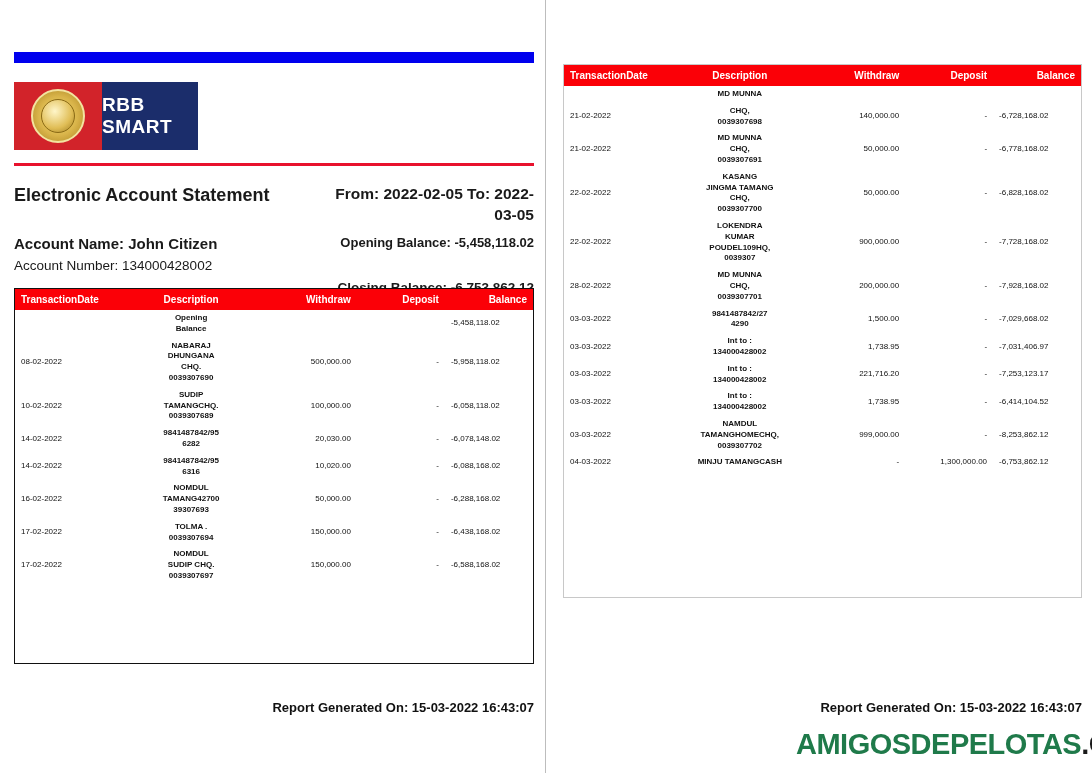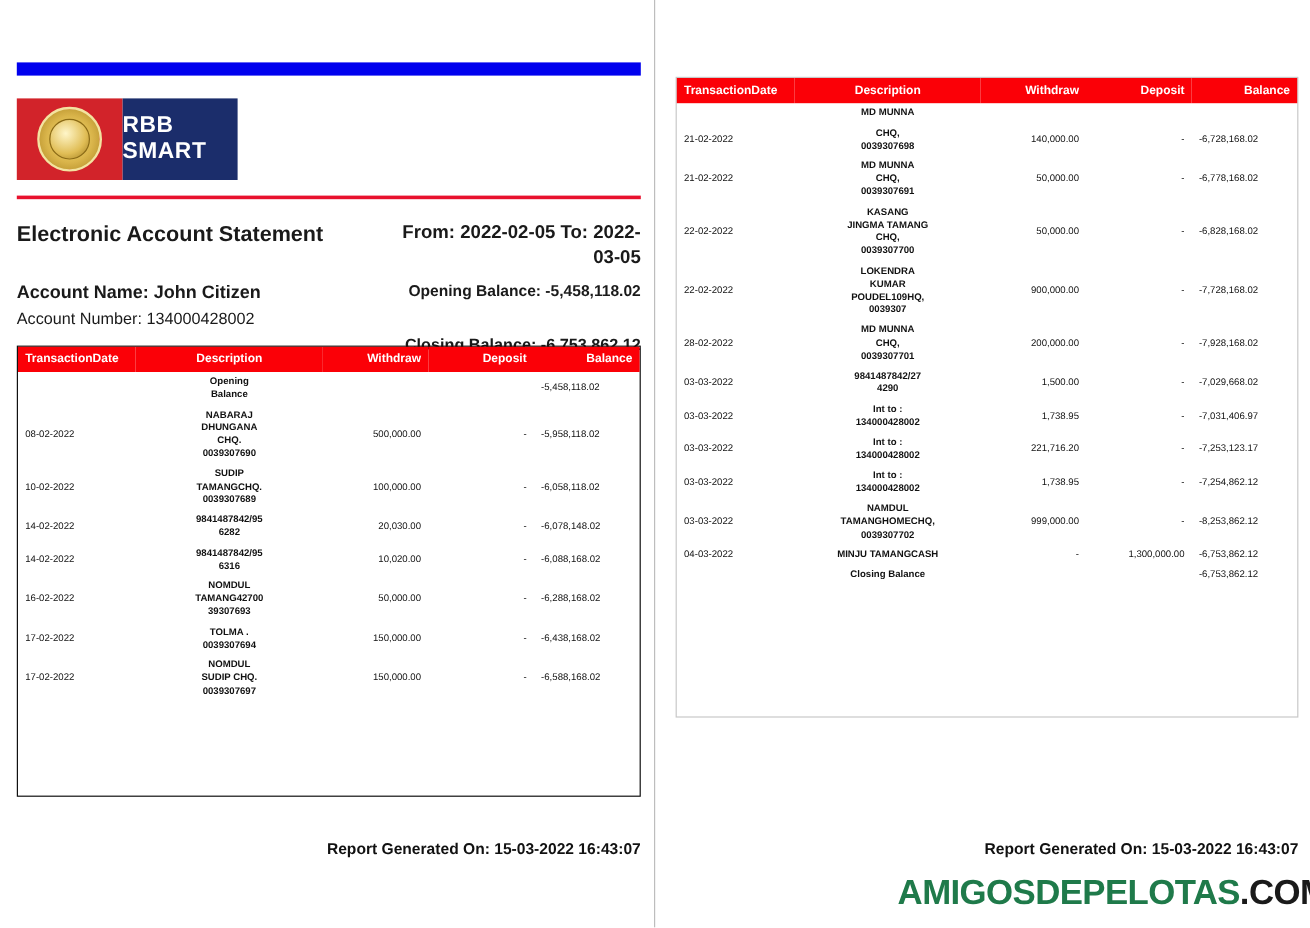--- a/index.html
+++ b/index.html
@@ -136,21 +136,21 @@
   .report-right {
     position: absolute; left: 790px; top: 700px; width: 292px;
     text-align: right;
     font-size: 13px; font-weight: bold; color: #111111;
   }
   .watermark {
     position: absolute; left: 748px; top: 728px;
     font-size: 29px; font-weight: bold; letter-spacing: -0.5px;
     white-space: nowrap;
   }
-  .wm-green { color: #1f7a4a; }
+  .wm-green { color: #1f7a4a; margin-left: 48px; }
   .wm-dark  { color: #1a1a1a; }
 </style>
 </head>
 <body>
 
 <div class="page">
 
   <div class="divider-v"></div>
 
   <div class="left">
@@ -390,21 +390,21 @@
             <td class="c-bal">-7,253,123.17</td>
           </tr>
           <tr>
             <td class="c-date">03-03-2022</td>
             <td class="c-desc">
               <span class="desc-line">Int to :</span>
               <span class="desc-line">134000428002</span>
             </td>
             <td class="c-num">1,738.95</td>
             <td class="c-num">-</td>
-            <td class="c-bal">-7,254,862.12</td>
+            <td class="c-bal">-6,414,104.52</td>
           </tr>
           <tr>
             <td class="c-date">03-03-2022</td>
             <td class="c-desc">
               <span class="desc-line">NAMDUL</span>
               <span class="desc-line">TAMANGHOMECHQ,</span>
               <span class="desc-line">0039307702</span>
             </td>
             <td class="c-num">999,000.00</td>
             <td class="c-num">-</td>
@@ -412,29 +412,20 @@
           </tr>
           <tr>
             <td class="c-date">04-03-2022</td>
             <td class="c-desc">
               <span class="desc-line">MINJU TAMANGCASH</span>
             </td>
             <td class="c-num">-</td>
             <td class="c-num">1,300,000.00</td>
             <td class="c-bal">-6,753,862.12</td>
           </tr>
-          <tr>
-            <td class="c-date"></td>
-            <td class="c-desc">
-              <span class="desc-line">Closing Balance</span>
-            </td>
-            <td class="c-num"></td>
-            <td class="c-num"></td>
-            <td class="c-bal">-6,753,862.12</td>
-          </tr>
         </tbody>
     </table>
   </div>
 
   <div class="report-right">Report Generated On: 15-03-2022 16:43:07</div>
 
   <div class="watermark">
     <span class="wm-green">AMIGOSDEPELOTAS</span><span class="wm-dark">.COM</span>
   </div>
 

